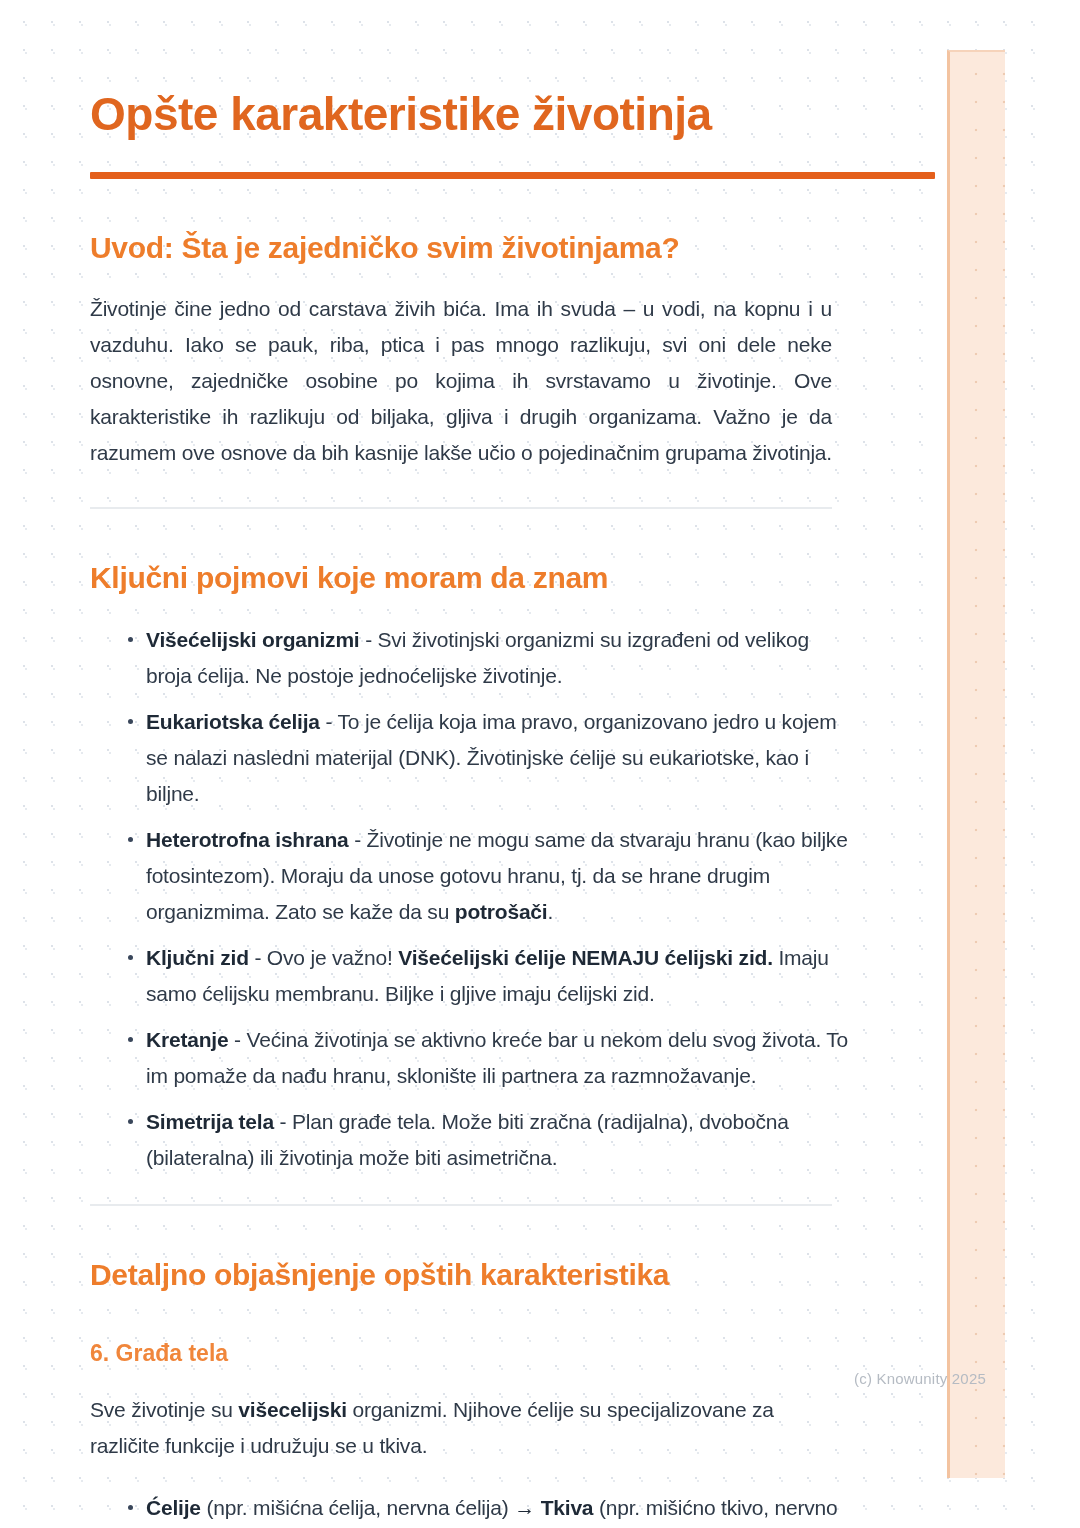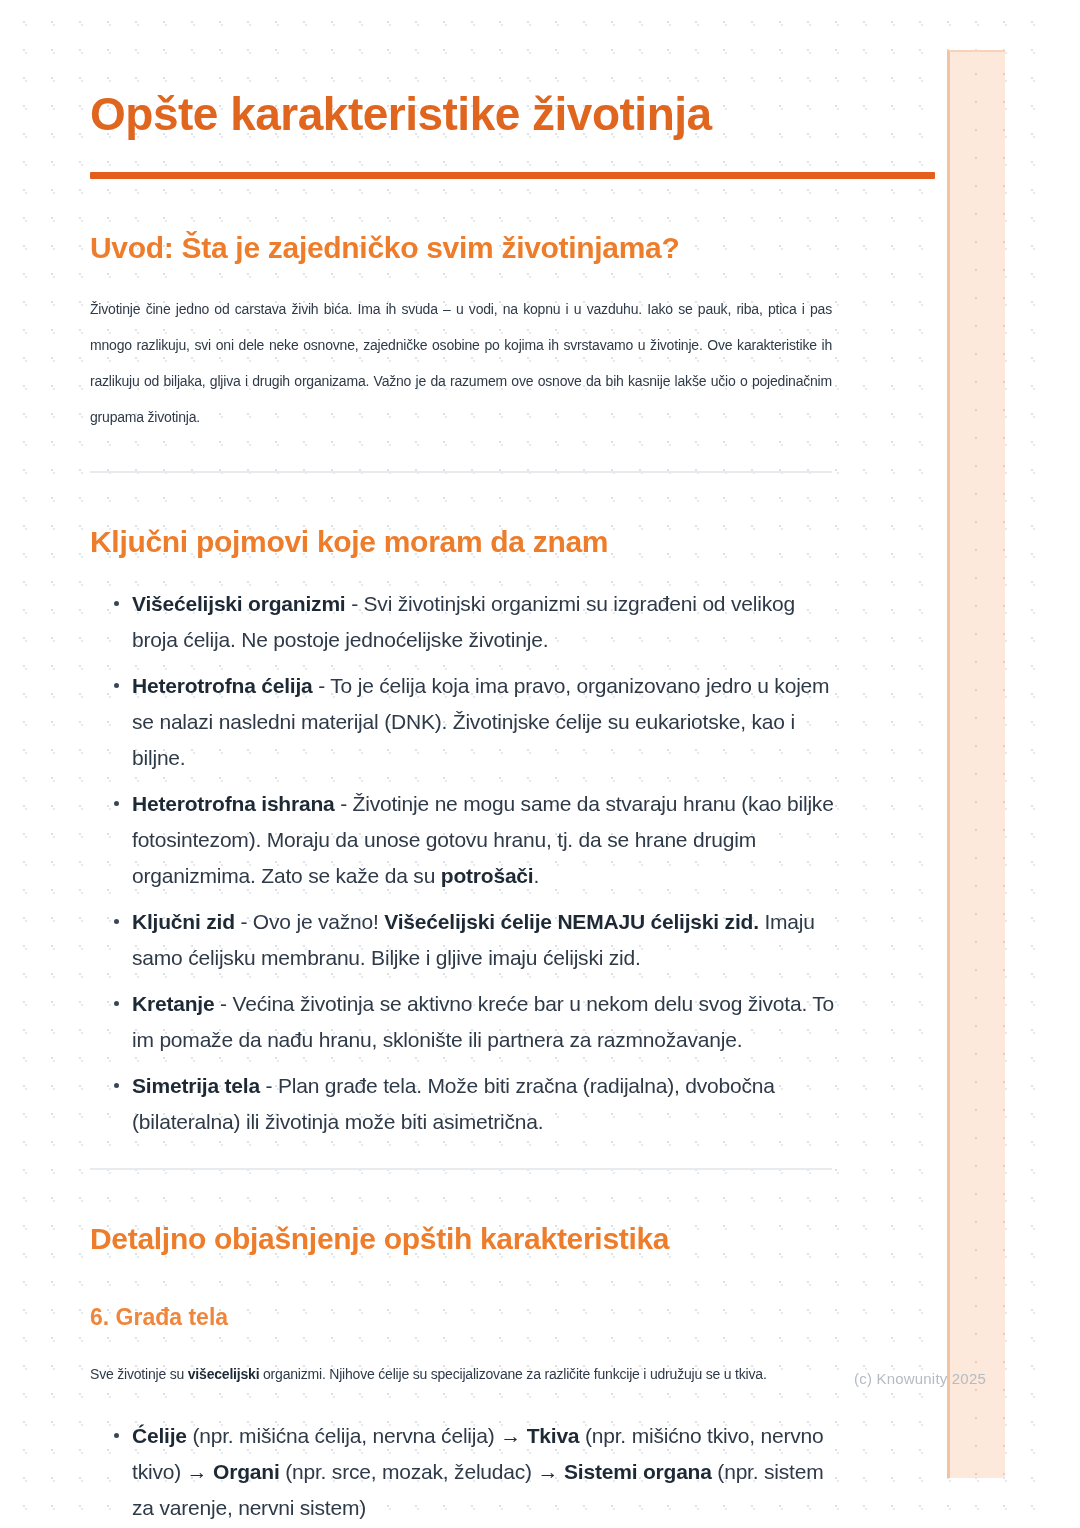--- a/index.html
+++ b/index.html
@@ -71,39 +71,39 @@
     margin-top: 47px;
     font-size: 23px;
     line-height: 1.2;
     font-weight: 700;
     color: #f0863b;
   }
   .body-text {
     margin: 0;
     margin-top: 25px;
     width: 742px;
-    font-size: 14px;
+    font-size: 21px;
     line-height: 36px;
     letter-spacing: -0.2px;
     color: #2f3a48;
   }
   .justify { text-align: justify; }
   .b { font-weight: 700; color: #1e2936; }
 
   .divider {
     border: none;
     border-top: 2px solid #e8ebee;
     margin: 0;
     margin-top: 36px;
     width: 742px;
   }
   .divider-2 { margin-top: 28px; }
 
   ul.bullets {
-    margin: 4px;
+    margin: 18px;
     margin-top: 26px;
     padding: 0;
     list-style: none;
     width: 742px;
   }
   ul.bullets li {
     position: relative;
     padding-left: 38px;
     margin-bottom: 10px;
     font-size: 21px;
@@ -148,21 +148,21 @@
     <h2>Uvod: Šta je zajedničko svim životinjama?</h2>
 
     <p class="body-text justify">Životinje čine jedno od carstava živih bića. Ima ih svuda – u vodi, na kopnu i u vazduhu. Iako se pauk, riba, ptica i pas mnogo razlikuju, svi oni dele neke osnovne, zajedničke osobine po kojima ih svrstavamo u životinje. Ove karakteristike ih razlikuju od biljaka, gljiva i drugih organizama. Važno je da razumem ove osnove da bih kasnije lakše učio o pojedinačnim grupama životinja.</p>
 
     <hr class="divider">
 
     <h2>Ključni pojmovi koje moram da znam</h2>
 
     <ul class="bullets">
       <li><span class="dot"></span><span><span class="b">Višećelijski organizmi</span><span> - Svi životinjski organizmi su izgrađeni od velikog broja ćelija. Ne postoje jednoćelijske životinje.</span></span></li>
-      <li><span class="dot"></span><span><span class="b">Heterotrofna ćelija</span><span> - To je ćelija koja ima pravo, organizovano jedro u kojem se nalazi nasledni materijal (DNK). Životinjske ćelije su eukariotske, kao i biljne.</span></span></li>
+      <li><span class="dot"></span><span><span class="b">Eukariotska ćelija</span><span> - To je ćelija koja ima pravo, organizovano jedro u kojem se nalazi nasledni materijal (DNK). Životinjske ćelije su eukariotske, kao i biljne.</span></span></li>
       <li><span class="dot"></span><span><span class="b">Heterotrofna ishrana</span><span> - Životinje ne mogu same da stvaraju hranu (kao biljke fotosintezom). Moraju da unose gotovu hranu, tj. da se hrane drugim organizmima. Zato se kaže da su </span><span class="b">potrošači</span><span>.</span></span></li>
       <li><span class="dot"></span><span><span class="b">Ključni zid</span><span> - Ovo je važno! </span><span class="b">Višećelijski ćelije NEMAJU ćelijski zid.</span><span> Imaju samo ćelijsku membranu. Biljke i gljive imaju ćelijski zid.</span></span></li>
       <li><span class="dot"></span><span><span class="b">Kretanje</span><span> - Većina životinja se aktivno kreće bar u nekom delu svog života. To im pomaže da nađu hranu, sklonište ili partnera za razmnožavanje.</span></span></li>
       <li><span class="dot"></span><span><span class="b">Simetrija tela</span><span> - Plan građe tela. Može biti zračna (radijalna), dvobočna (bilateralna) ili životinja može biti asimetrična.</span></span></li>
     </ul>
 
     <hr class="divider divider-2">
 
     <h2>Detaljno objašnjenje opštih karakteristika</h2>
 

